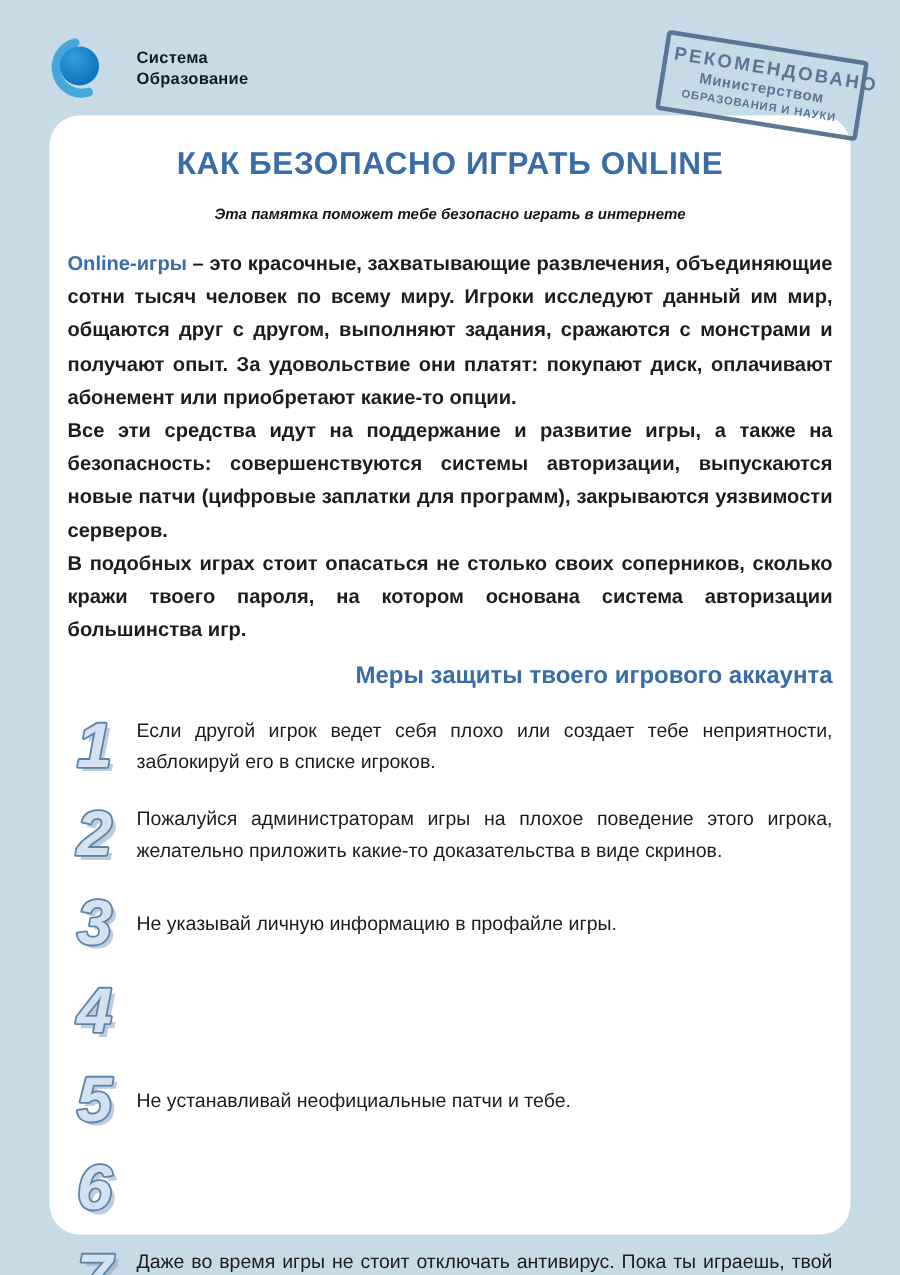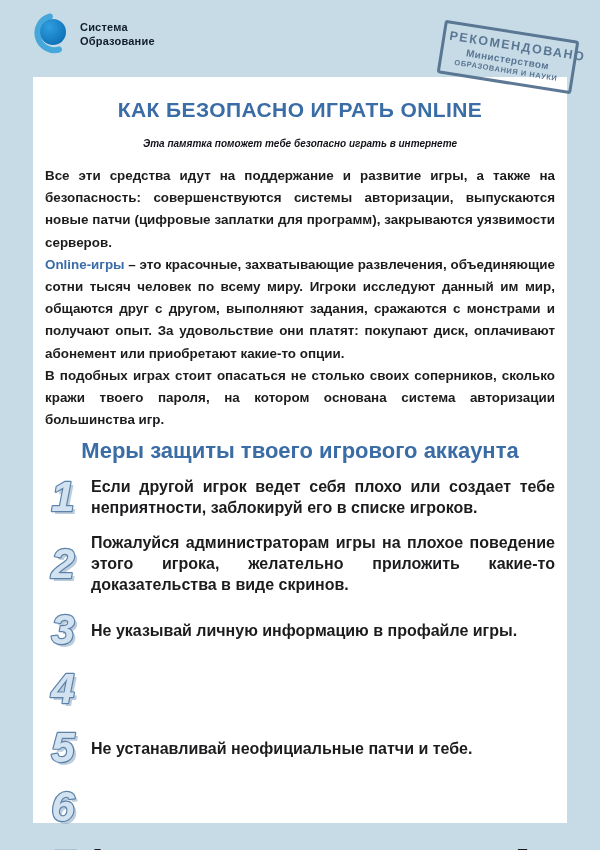--- a/index.html
+++ b/index.html
@@ -5,77 +5,78 @@
   html,body{margin:0;padding:0;}
   body{
     width:600px;height:850px;position:relative;overflow:hidden;
     background:#c7dbe7;
     font-family:"Liberation Sans", sans-serif;
     -webkit-font-smoothing:antialiased;
   }
   .page{position:absolute;inset:0;}
 
   
-  .logo{position:absolute;top:13px;left:29px;display:flex;align-items:center;gap:9px;}
+  .logo{position:absolute;top:25px;left:29px;display:flex;align-items:center;gap:20px;}
   .logo-text{font-size:11px;font-weight:bold;color:#101c2a;line-height:1.3;letter-spacing:.2px;}
 
   .stamp{
     position:absolute;top:30px;right:24px;width:122px;
     transform:rotate(9deg);transform-origin:center;
     border:3px solid #54718f;border-radius:3px;
     padding:5px 4px 6px;text-align:center;color:#54718f;opacity:.95;
     background:transparent;z-index:3;
   }
   .stamp-l1{font-size:12.5px;font-weight:bold;letter-spacing:1.6px;white-space:nowrap;}
   .stamp-l2{font-size:10px;font-weight:bold;margin-top:2px;letter-spacing:.4px;}
   .stamp-l3{font-size:7.5px;font-weight:bold;margin-top:1px;letter-spacing:.6px;}
 
   
   .card{
     position:absolute;left:33px;right:33px;top:77px;bottom:27px;
     background:#ffffff;box-sizing:border-box;
     padding:20px 12px 16px;
+    border-radius:20px;
   }
 
   .title{
     text-align:center;color:#3a6ca6;font-weight:bold;
     font-size:21px;line-height:26px;letter-spacing:.4px;margin:0;
   }
   .subtitle{
     text-align:center;color:#14141a;font-weight:bold;font-style:italic;
     font-size:10px;line-height:16px;margin:13px 0 0;
   }
 
   .intro{margin-top:13px;}
   .intro p{
     margin:0;color:#1c1c1e;font-size:13.4px;font-weight:bold;
     line-height:22.2px;text-align:justify;
   }
   .lead-in{color:#3a6ca6;}
 
   .section-title{
-    text-align:center;color:#3a6ca6;font-weight:bold;
-    font-size:22px;line-height:20px;margin:10px 0 0;
+    text-align:right;color:#3a6ca6;font-weight:bold;
+    font-size:16px;line-height:20px;margin:10px 0 0;
   }
 
   .measures{margin-top:12px;}
   .measure{
     display:flex;align-items:center;gap:8px;
     margin-bottom:11px;min-height:46px;
   }
   .num-svg{flex:none;width:38px;height:48px;overflow:visible;}
   .num-svg text{
     font-family:"Liberation Sans", sans-serif;
     font-size:42px;font-weight:bold;font-style:italic;
     text-anchor:middle;
   }
   .num-shadow{fill:#7d9cbb;opacity:.5;}
   .num-main{fill:#d3e2f1;stroke:#5b82a8;stroke-width:2.4;paint-order:stroke;stroke-linejoin:round;}
   .measure-text{
-    color:#1c1c1e;font-size:16px;font-weight:bold;
+    color:#1c1c1e;font-size:13px;font-weight:normal;
     line-height:21px;text-align:justify;flex:1;
   }
 </style>
 </head>
 <body>
 
 <div class="page">
 
   <div class="logo">
     <svg width="42" height="42" viewBox="0 0 42 42">
@@ -99,22 +100,22 @@
     <div class="stamp-l2">Министерством</div>
     <div class="stamp-l3">ОБРАЗОВАНИЯ И НАУКИ</div>
   </div>
 
   <div class="card">
 
     <h1 class="title">КАК БЕЗОПАСНО ИГРАТЬ ONLINE</h1>
     <p class="subtitle">Эта памятка поможет тебе безопасно играть в интернете</p>
 
     <div class="intro">
+      <p><span class="lead-in">Online-игры</span><span> – это красочные, захватывающие развлечения, объединяющие сотни тысяч человек по всему миру. Игроки исследуют данный им мир, общаются друг с другом, выполняют задания, сражаются с монстрами и получают опыт. За удовольствие они платят: покупают диск, оплачивают абонемент или приобретают какие-то опции.</span></p>
       <p>Все эти средства идут на поддержание и развитие игры, а также на безопасность: совершенствуются системы авторизации, выпускаются новые патчи (цифровые заплатки для программ), закрываются уязвимости серверов.</p>
-      <p><span class="lead-in">Online-игры</span><span> – это красочные, захватывающие развлечения, объединяющие сотни тысяч человек по всему миру. Игроки исследуют данный им мир, общаются друг с другом, выполняют задания, сражаются с монстрами и получают опыт. За удовольствие они платят: покупают диск, оплачивают абонемент или приобретают какие-то опции.</span></p>
       <p>В подобных играх стоит опасаться не столько своих соперников, сколько кражи твоего пароля, на котором основана система авторизации большинства игр.</p>
     </div>
 
     <h2 class="section-title">Меры защиты твоего игрового аккаунта</h2>
 
     <div class="measures">
 
       <div class="measure">
         <svg class="num-svg" viewBox="0 0 38 48">
           <text class="num-shadow" x="21" y="41">1</text>

